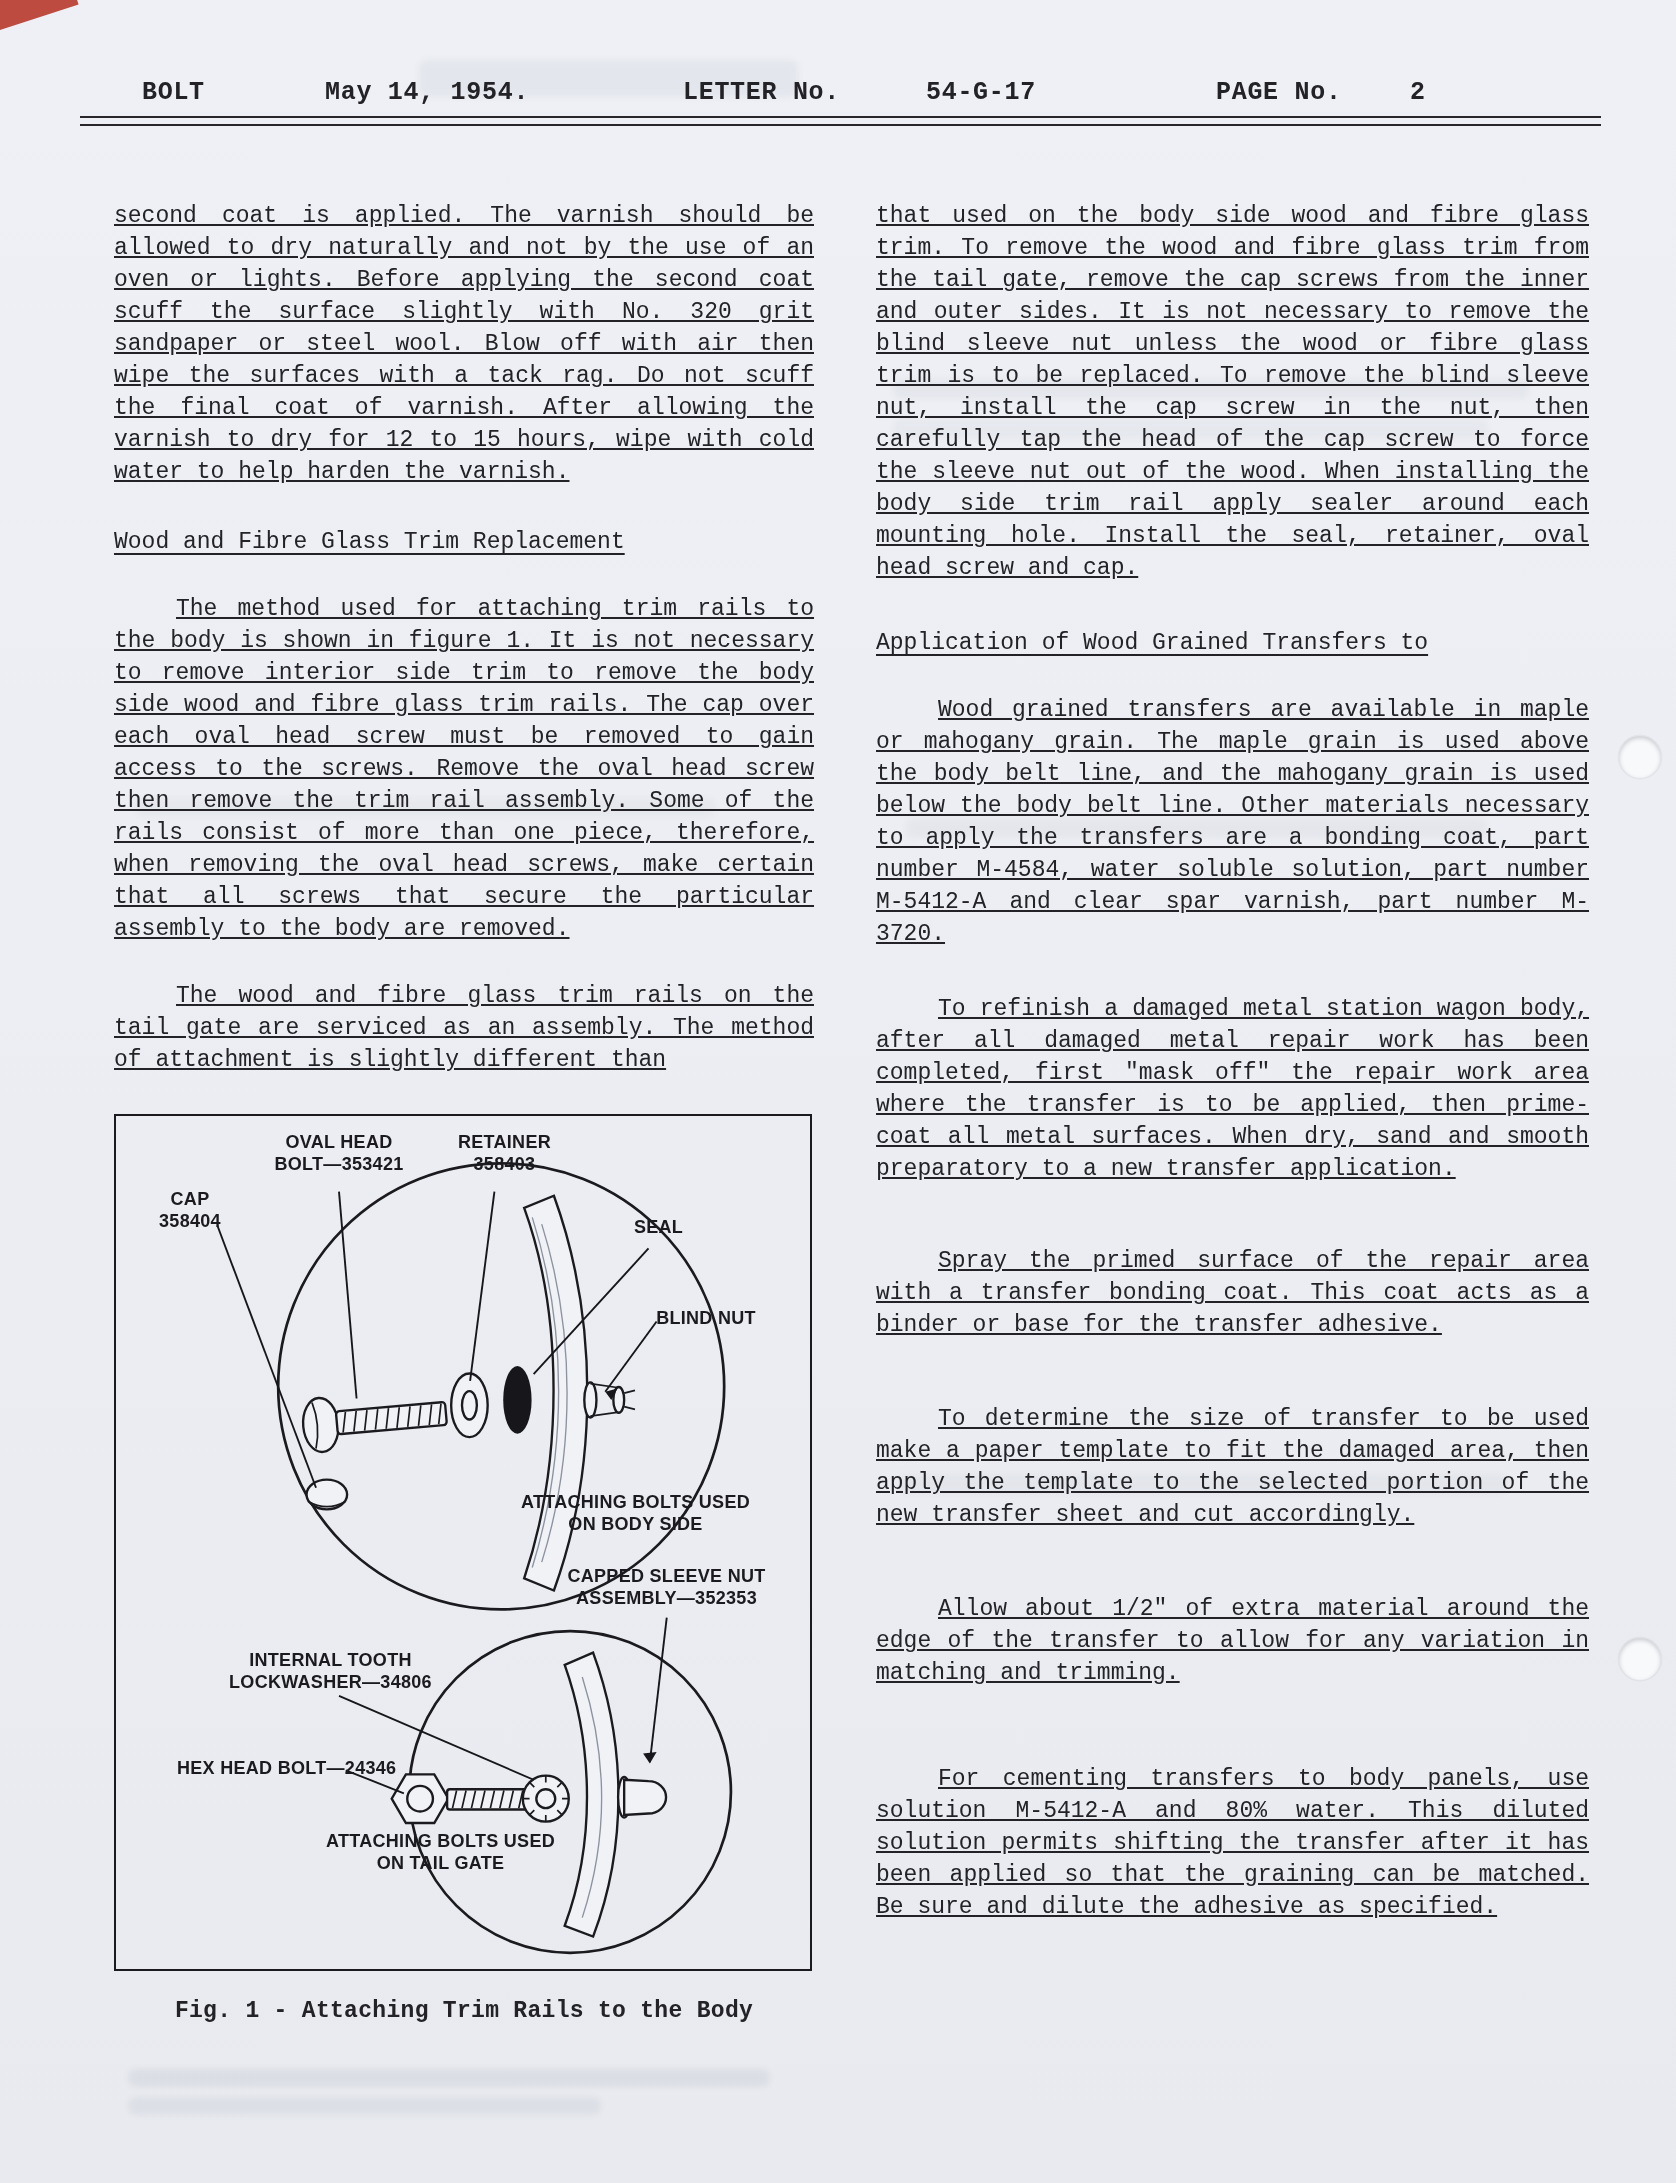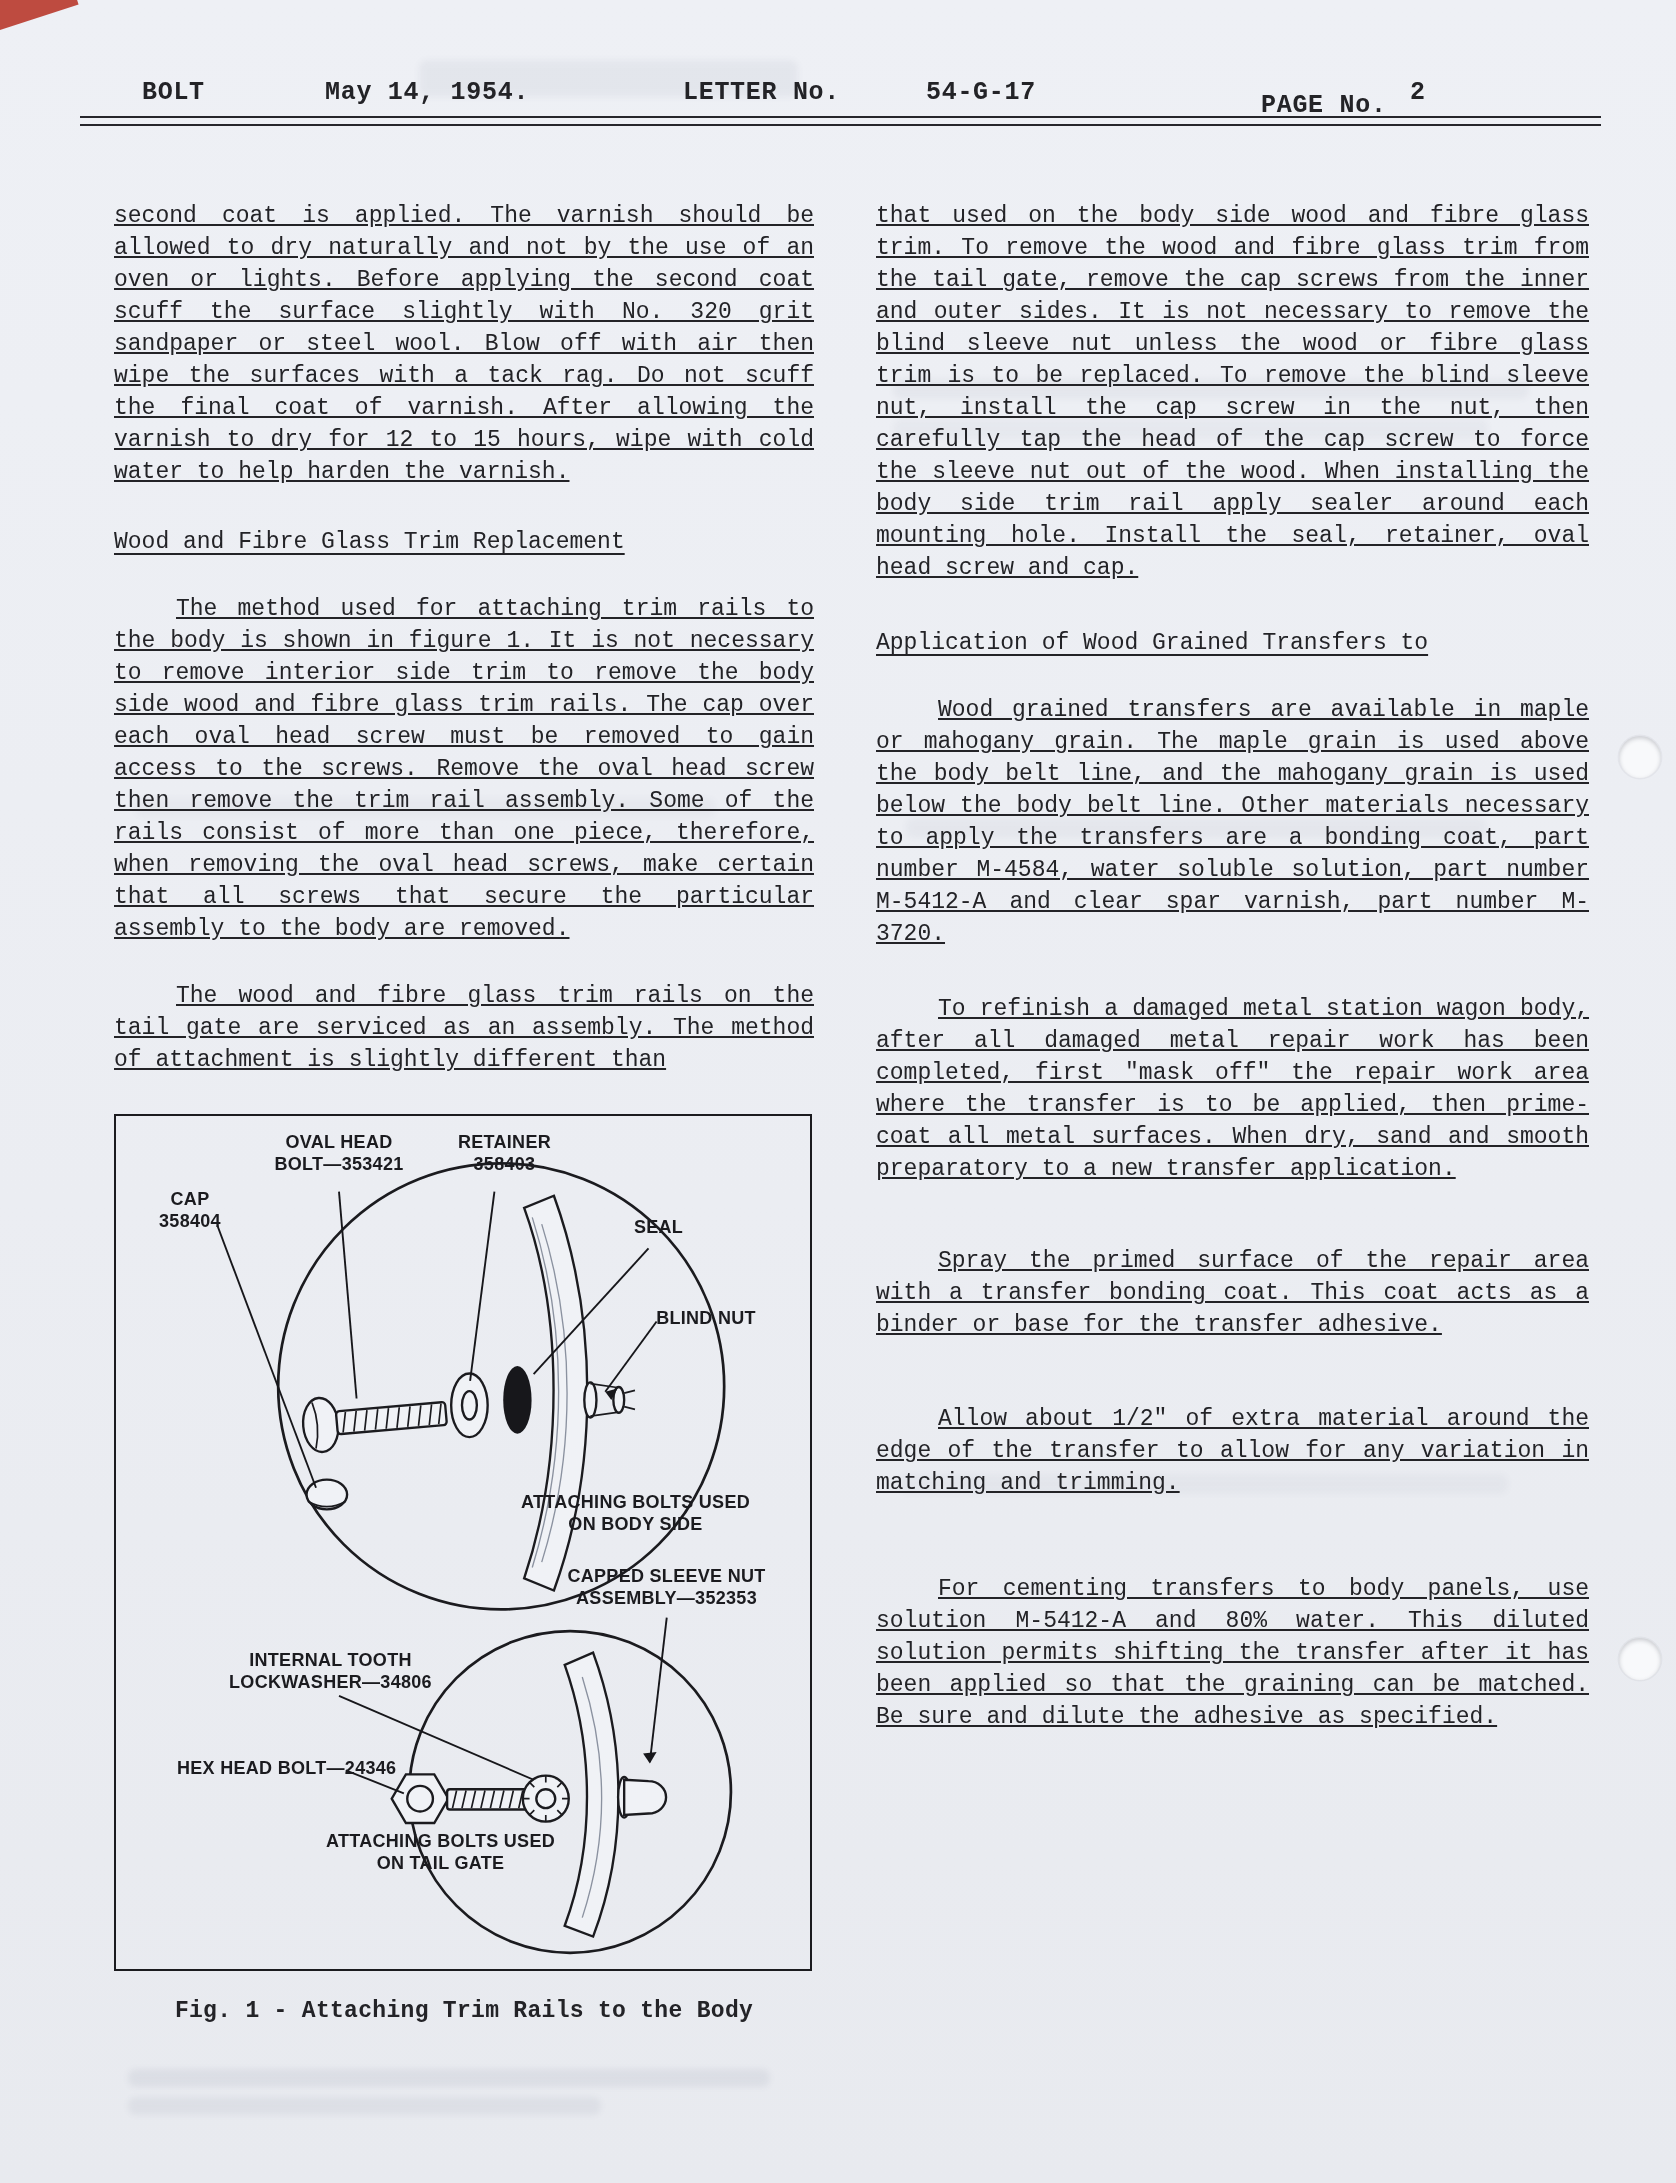--- a/index.html
+++ b/index.html
@@ -76,21 +76,21 @@
   <div class="ghost" style="left:135px;top:798px;width:581px;height:19px;opacity:.035;"></div>
   <div class="ghost" style="left:128px;top:2069px;width:642px;height:17.6px;opacity:.08;"></div>
   <div class="ghost" style="left:128px;top:2097px;width:473px;height:17.6px;opacity:.07;"></div>
   <div class="hole" style="left:1619px;top:736px;"></div>
   <div class="hole" style="left:1619px;top:1638px;"></div>
 
   <div class="hdr" style="left:142px;">BOLT</div>
   <div class="hdr" style="left:325px;">May 14, 1954.</div>
   <div class="hdr" style="left:683px;">LETTER No.</div>
   <div class="hdr" style="left:926px;">54-G-17</div>
-  <div class="hdr" style="left:1261px;margin-top:13px;">PAGE No.</div>
+  <div class="hdr" style="left:1216px;">PAGE No.</div>
   <div class="hdr" style="left:1410px;">2</div>
   <div class="rule"></div>
 
   <div class="col col-left">
     <p>second coat is applied. The varnish should be allowed to dry naturally and not by the use of an oven or lights. Before applying the second coat scuff the surface slightly with No. 320 grit sandpaper or steel wool. Blow off with air then wipe the surfaces with a tack rag. Do not scuff the final coat of varnish. After allowing the varnish to dry for 12 to 15 hours, wipe with cold water to help harden the varnish.</p>
     <h2 class="section-heading">Wood and Fibre Glass Trim Replacement</h2>
     <p class="p-indent mt-sm">The method used for attaching trim rails to the body is shown in figure 1. It is not necessary to remove interior side trim to remove the body side wood and fibre glass trim rails. The cap over each oval head screw must be removed to gain access to the screws. Remove the oval head screw then remove the trim rail assembly. Some of the rails consist of more than one piece, therefore, when removing the oval head screws, make certain that all screws that secure the particular assembly to the body are removed.</p>
     <p class="p-indent mt-sm">The wood and fibre glass trim rails on the tail gate are serviced as an assembly. The method of attachment is slightly different than</p>
 
     <div class="figure">
@@ -183,18 +183,19 @@
 
     <div class="fig-caption">Fig. 1 - Attaching Trim Rails to the Body</div>
   </div>
 
   <div class="col col-right">
     <p>that used on the body side wood and fibre glass trim. To remove the wood and fibre glass trim from the tail gate, remove the cap screws from the inner and outer sides. It is not necessary to remove the blind sleeve nut unless the wood or fibre glass trim is to be replaced. To remove the blind sleeve nut, install the cap screw in the nut, then carefully tap the head of the cap screw to force the sleeve nut out of the wood. When installing the body side trim rail apply sealer around each mounting hole. Install the seal, retainer, oval head screw and cap.</p>
     <h2 class="section-heading mt-md">Application of Wood Grained Transfers to</h2>
     <p class="p-indent mt-sm">Wood grained transfers are available in maple or mahogany grain. The maple grain is used above the body belt line, and the mahogany grain is used below the body belt line. Other materials necessary to apply the transfers are a bonding coat, part number M-4584, water soluble solution, part number M-5412-A and clear spar varnish, part number M-3720.</p>
     <p class="p-indent mt-md">To refinish a damaged metal station wagon body, after all damaged metal repair work has been completed, first "mask off" the repair work area where the transfer is to be applied, then prime-coat all metal surfaces. When dry, sand and smooth preparatory to a new transfer application.</p>
     <p class="p-indent mt-lg">Spray the primed surface of the repair area with a transfer bonding coat. This coat acts as a binder or base for the transfer adhesive.</p>
+    <p class="p-indent mt-xl">To determine the size of transfer to be used make a paper template to fit the damaged area, then apply the template to the selected portion of the new transfer sheet and cut accordingly.</p>
     <p class="p-indent mt-xl">Allow about 1/2" of extra material around the edge of the transfer to allow for any variation in matching and trimming.</p>
     <p class="p-indent mt-xxl">For cementing transfers to body panels, use solution M-5412-A and 80% water. This diluted solution permits shifting the transfer after it has been applied so that the graining can be matched. Be sure and dilute the adhesive as specified.</p>
   </div>
 
 </div>
 
 
 </body></html>

